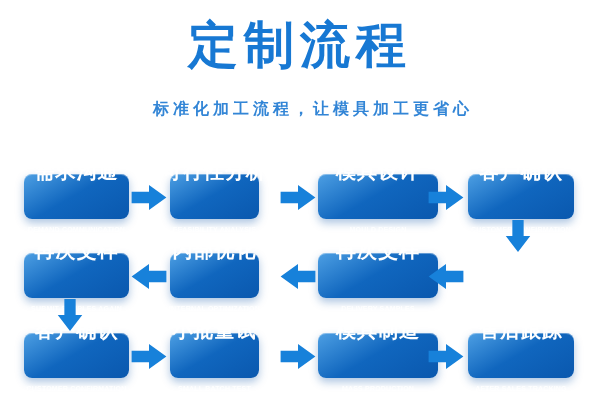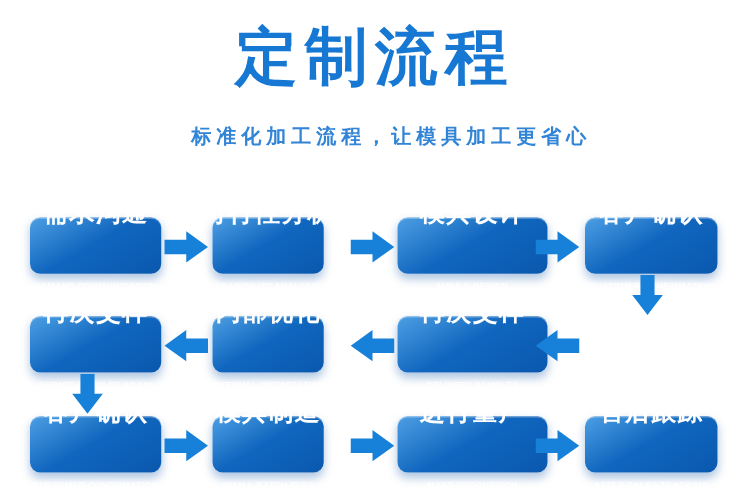--- a/index.html
+++ b/index.html
@@ -75,25 +75,25 @@
   <div class="box r2 c3">
     <div class="zh">再次交样</div>
     <div class="en">DELIVERY SAMPLES</div>
   </div>
 
   <div class="box r3 c1">
     <div class="zh">客户确认</div>
     <div class="en">CUSTOMER CONFIRMATION</div>
   </div>
   <div class="box r3 c2">
-    <div class="zh">模具制造</div>
+    <div class="zh">小批量试</div>
     <div class="en">SMALL BATCH TEST</div>
   </div>
   <div class="box r3 c3">
-    <div class="zh">进行量产</div>
+    <div class="zh">模具制造</div>
     <div class="en">MASS PRODUCTION</div>
   </div>
   <div class="box r3 c4">
     <div class="zh">售后跟踪</div>
     <div class="en">AFTER SALES TRACKING</div>
   </div>
 
   <svg class="arrow" style="left:131px;top:183px" width="36" height="29" viewBox="0 0 36 30">
       <path d="M0 9 H18 V2 L36 15 L18 28 V21 H0 Z" fill="#1781da"></path>
     </svg>

